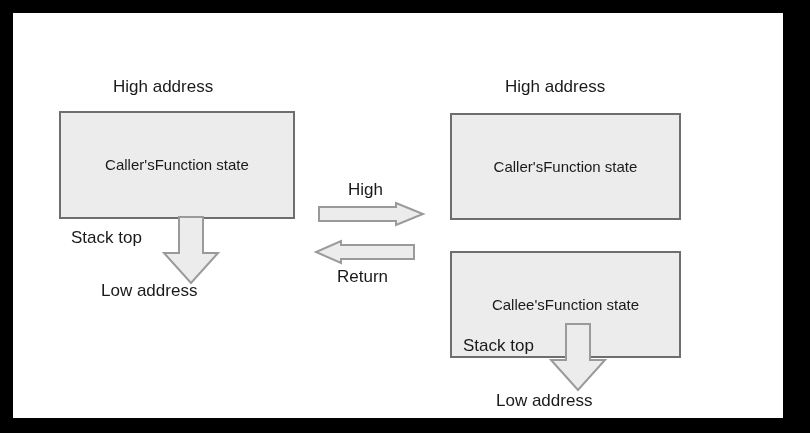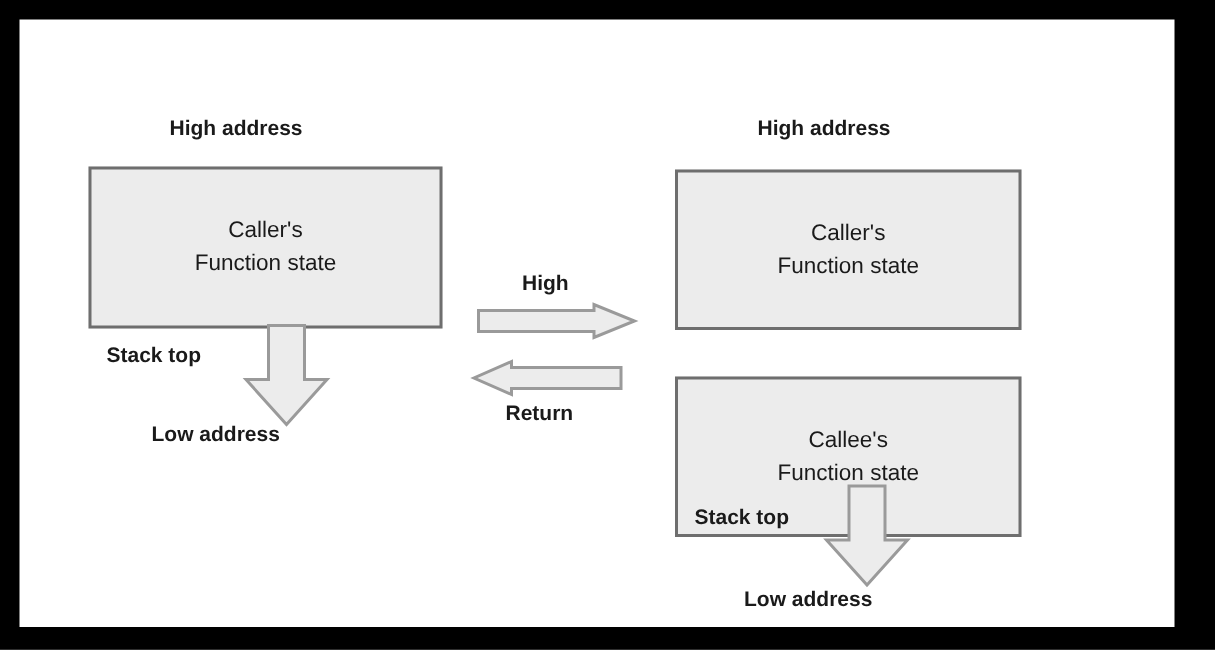--- a/index.html
+++ b/index.html
@@ -35,44 +35,43 @@
   #panel-caller-only  { left: 16px;  top: 28px; width: 270px; height: 377px; border-bottom: none; }
   #panel-caller-callee{ left: 406px; top: 28px; width: 266px; height: 377px; border-bottom: none; }
 
   
   .stack-block {
     position: absolute;
     background: #ececec;
     border: 2px solid #6e6e6e;
     box-sizing: border-box;
     display: flex;
-    flex-direction: column;
+    flex-direction: row;
     align-items: center;
     justify-content: center;
     color: #1a1a1a;
     font-size: 15px;
     line-height: 1.45;
     text-align: center;
   }
   .stack-block .ln { display: block; white-space: nowrap; }
 
   
   #block-left-caller   { left: 46px;  top: 98px;  width: 236px; height: 108px; }
 
   
   #block-right-caller  { left: 437px; top: 100px; width: 231px; height: 107px; }
   #block-right-callee  { left: 437px; top: 206px; width: 231px; height: 107px; margin-top: 32px; }
 
   
   .label {
     position: absolute;
-    font-size: 14px;
+    font-size: 17px;
     color: #1a1a1a;
     white-space: nowrap;
-    font-weight: bold;
   }
   #label-left-high     { left: 100px; top: 64px; }
   #label-left-stacktop { left: 58px;  top: 215px; }
   #label-left-low      { left: 88px;  top: 268px; }
 
   #label-right-high    { left: 492px; top: 64px; }
   #label-right-stacktop{ left: 450px; top: 323px; }
   #label-right-low     { left: 483px; top: 378px; }
 
   #label-call          { left: 335px; top: 167px; }

